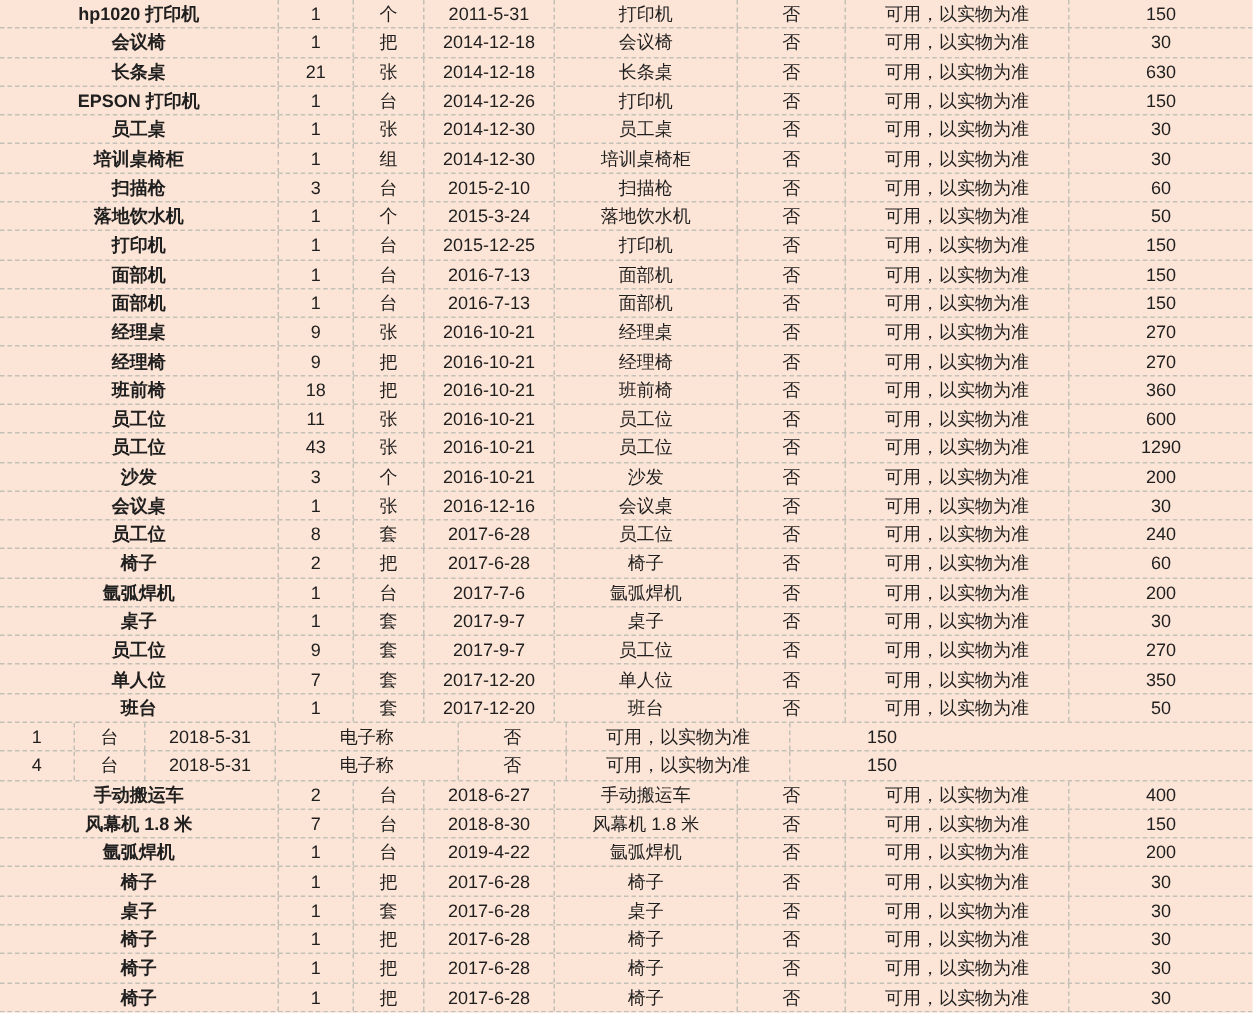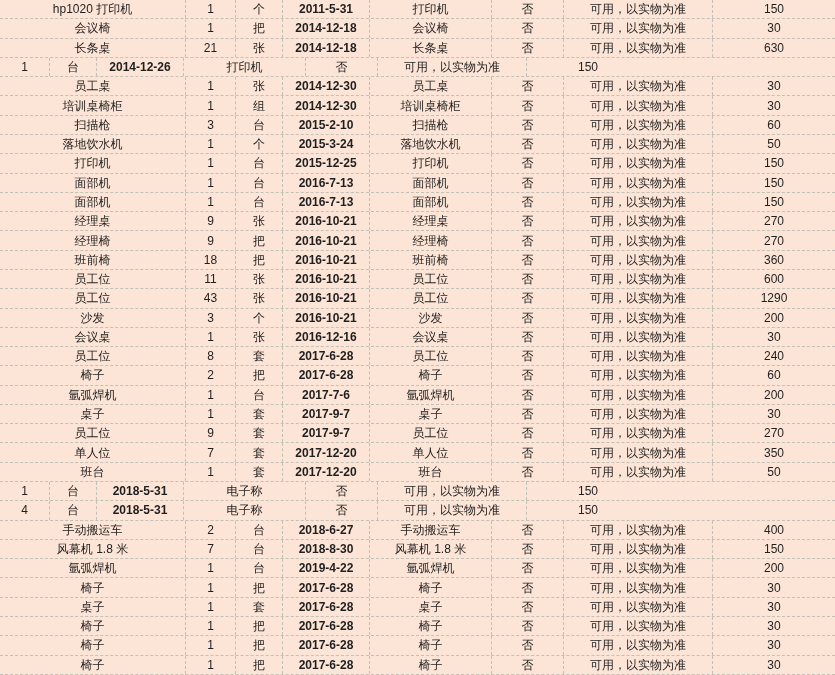--- a/index.html
+++ b/index.html
@@ -21,24 +21,24 @@
   .cell {
     display: flex;
     align-items: center;
     justify-content: center;
     box-sizing: border-box;
     border-right: 1px dashed #c2c0b7;
     white-space: nowrap;
     overflow: hidden;
     line-height: 18px;
   }
-  .c0 { width: 186px; }
+  .c0 { width: 186px; font-weight: bold; }
   .c1 { width: 50px; }
   .c2 { width: 47px; }
-  .c3 { width: 87px; font-weight: bold; }
+  .c3 { width: 87px; }
   .c4 { width: 122px; }
   .c5 { width: 72px; }
   .c6 { width: 149px; }
   .c7 { width: 122px; border-right: none; }
 </style>
 </head>
 <body>
 
 <div class="sheet" id="sheet">
     <div class="row">
@@ -65,20 +65,21 @@
       <div class="cell c0">长条桌</div>
       <div class="cell c1">21</div>
       <div class="cell c2">张</div>
       <div class="cell c3">2014-12-18</div>
       <div class="cell c4">长条桌</div>
       <div class="cell c5">否</div>
       <div class="cell c6">可用，以实物为准</div>
       <div class="cell c7">630</div>
     </div>
     <div class="row">
+      <div class="cell c0">EPSON 打印机</div>
       <div class="cell c1">1</div>
       <div class="cell c2">台</div>
       <div class="cell c3">2014-12-26</div>
       <div class="cell c4">打印机</div>
       <div class="cell c5">否</div>
       <div class="cell c6">可用，以实物为准</div>
       <div class="cell c7">150</div>
     </div>
     <div class="row">
       <div class="cell c0">员工桌</div>

